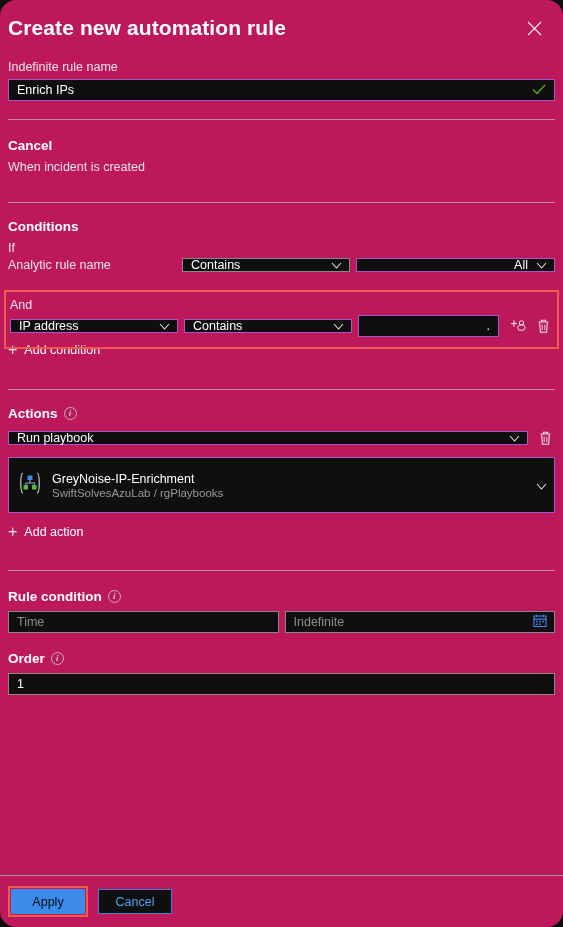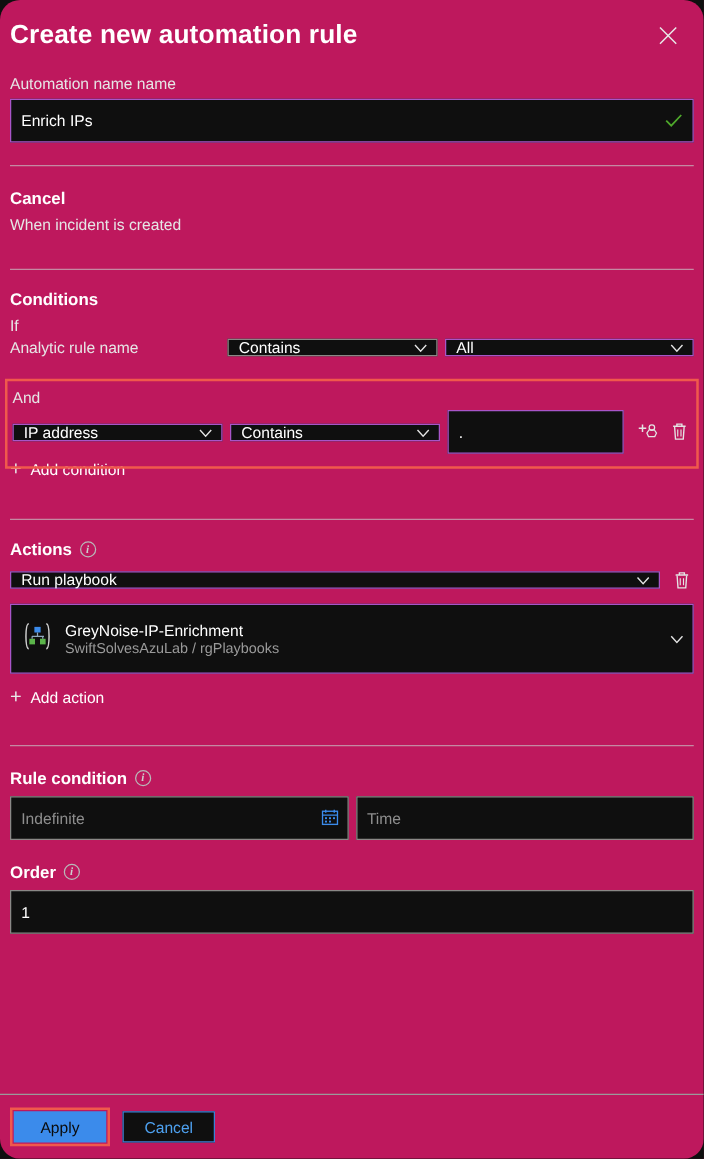--- a/index.html
+++ b/index.html
@@ -87,21 +87,21 @@
     text-align: center;
     color: #cfcfcf;
     font-family: "Liberation Serif", serif;
     font-style: italic;
     cursor: default;
     flex: none;
   }
 
   
   .inp {
-    height: 35px;
+    height: 22px;
     background: #0f0f0f;
     border: 1px solid #8a8886;
     color: #ffffff;
     font-size: 12.5px;
     font-family: "Liberation Sans", sans-serif;
     padding: 0 8px;
     display: flex;
     align-items: center;
     position: relative;
     cursor: text;
@@ -138,21 +138,21 @@
   }
 
   
   .cond-row {
     display: flex;
     gap: 6px;
     align-items: center;
   }
   .cond-name { flex: 0 0 168px; }
   .cond-op   { flex: 0 0 168px; }
-  .cond-val  { flex: 1 1 auto; }
+  .cond-val  { flex: 1 1 auto; justify-content: flex-end; }
   .cond-if {
     font-size: 12.5px;
     color: #e6e6e6;
     margin-bottom: 3px;
   }
   .row-icons {
     display: flex;
     align-items: center;
     gap: 6px;
     margin-left: 4px;
@@ -256,21 +256,21 @@
     <div class="close-btn">
       <svg width="15" height="15" viewBox="0 0 15 15">
         <path d="M1 1 L14 14 M14 1 L1 14" stroke="currentColor" stroke-width="1.2" fill="none"></path>
       </svg>
     </div>
   </div>
 
   <div class="body">
 
     <div class="section" style="padding-top:4px;padding-bottom:18px;">
-      <div class="field-label">Automation name name</div>
+      <div class="field-label">Indefinite rule name</div>
       <div class="inp focus">
         <span>Enrich IPs</span>
         <span class="check">
           <svg width="14" height="11" viewBox="0 0 14 11">
               <path d="M1 5.5 L5 9.5 L13 1" stroke="#4ea82b" stroke-width="1.4" fill="none"></path>
             </svg>
         </span>
       </div>
     </div>
 
@@ -411,37 +411,37 @@
     <div class="hr" style="margin-top:19px"></div>
 
     <div class="section" style="padding-top:18px;">
       <div class="sec-title">
         <span>Rule condition</span>
         <span class="info-icon">i</span>
       </div>
 
       <div class="two-col">
         <div class="inp">
+          <span class="ph">Time</span>
+        </div>
+        <div class="inp">
           <span class="ph">Indefinite</span>
           <span class="cal">
             <svg width="14" height="14" viewBox="0 0 14 14">
               <rect x="1" y="2.5" width="12" height="10.5" stroke="#3b8beb" stroke-width="1.1" fill="none"></rect>
               <path d="M1 5.6 L13 5.6" stroke="#3b8beb" stroke-width="1.1"></path>
               <path d="M3.6 1.2 L3.6 3.6 M10.4 1.2 L10.4 3.6" stroke="#3b8beb" stroke-width="1.1"></path>
               <rect x="3" y="7.3" width="1.6" height="1.5" fill="#3b8beb"></rect>
               <rect x="6.2" y="7.3" width="1.6" height="1.5" fill="#3b8beb"></rect>
               <rect x="9.4" y="7.3" width="1.6" height="1.5" fill="#3b8beb"></rect>
               <rect x="3" y="10" width="1.6" height="1.5" fill="#3b8beb"></rect>
               <rect x="6.2" y="10" width="1.6" height="1.5" fill="#3b8beb"></rect>
             </svg>
           </span>
         </div>
-        <div class="inp">
-          <span class="ph">Time</span>
-        </div>
       </div>
 
       <div class="sec-title" style="margin-top:18px">
         <span>Order</span>
         <span class="info-icon">i</span>
       </div>
       <div class="inp">
         <span>1</span>
       </div>
     </div>

